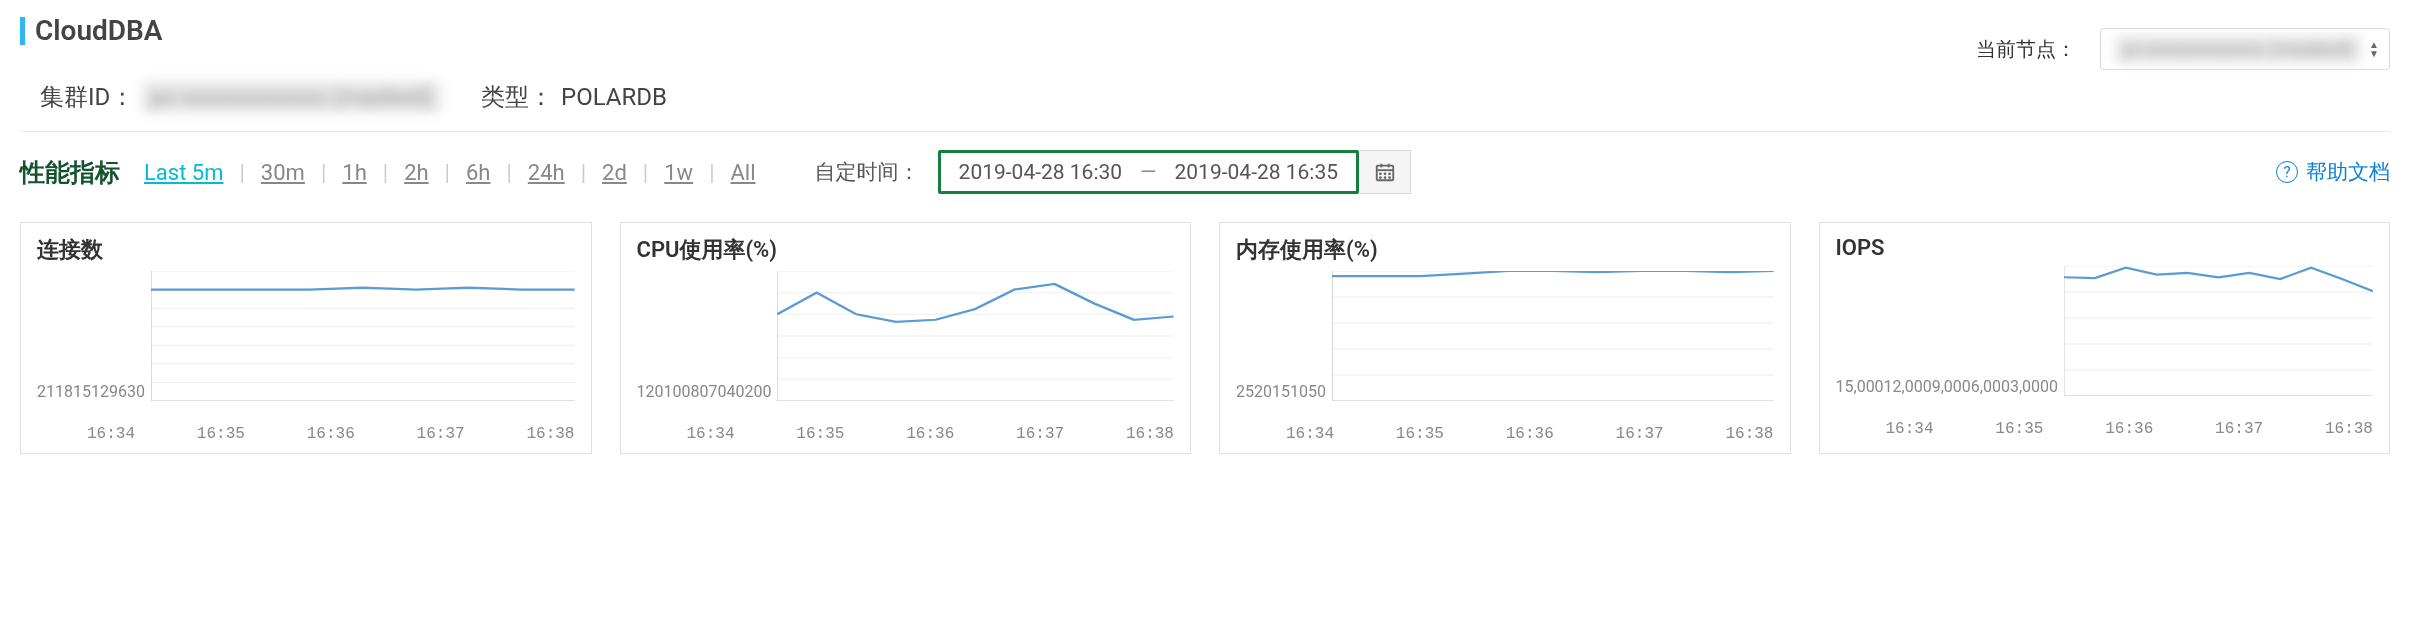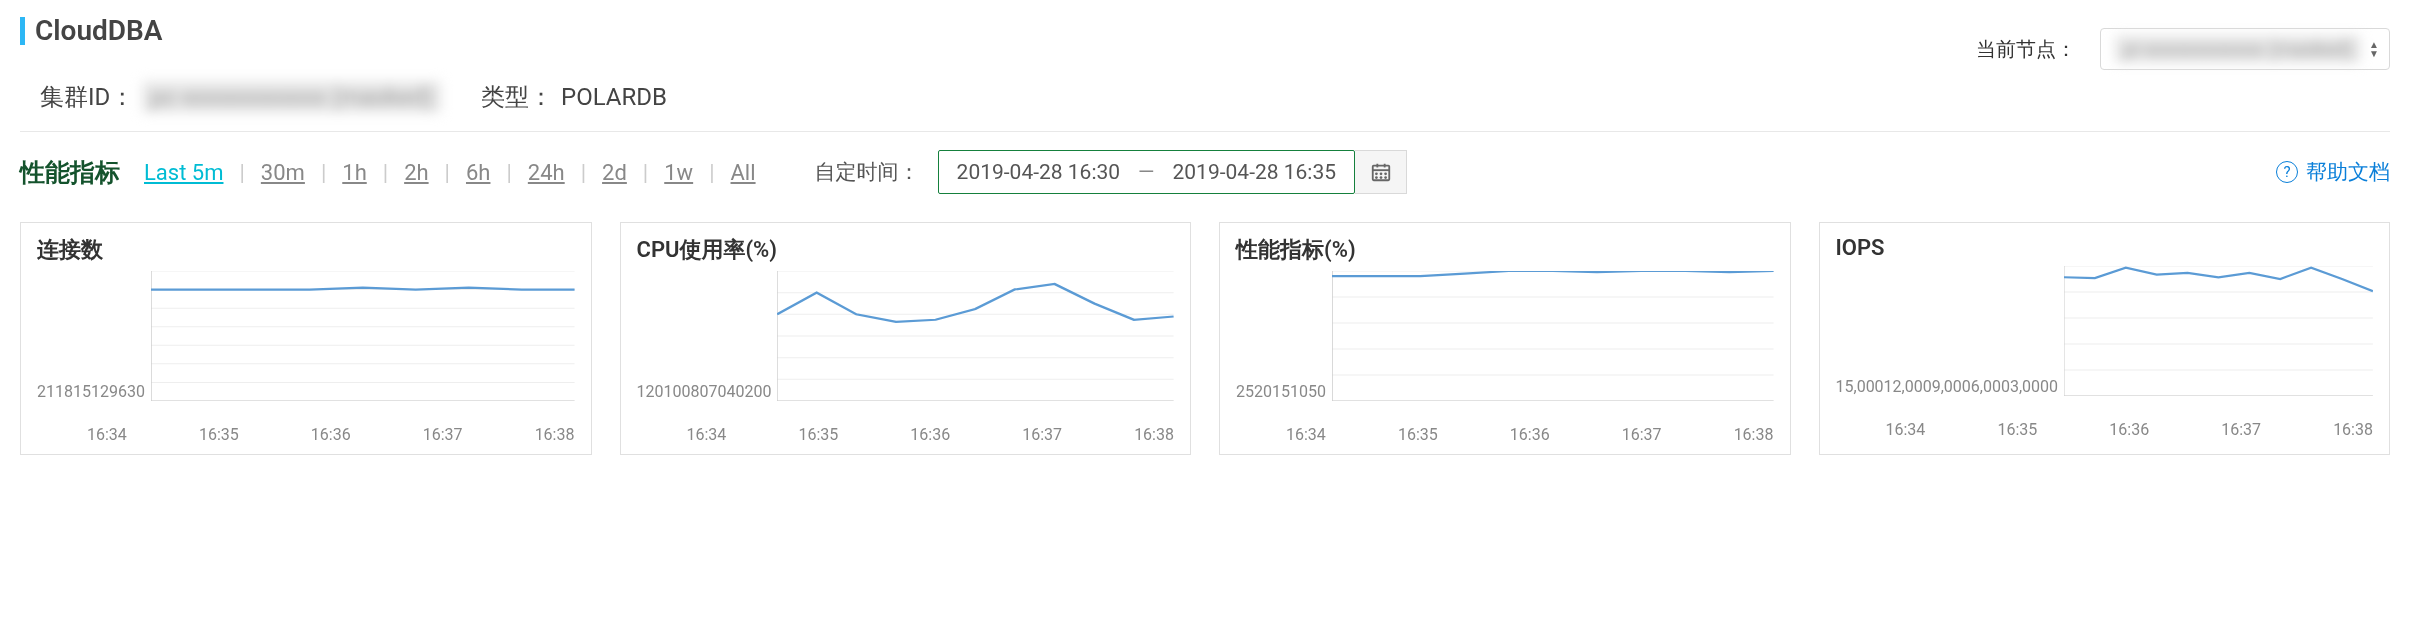--- a/index.html
+++ b/index.html
@@ -113,21 +113,21 @@
   .range-link.active { color: #00bcd4; }
   .sep { color: #ccc; }
   .custom-label {
     font-size: 21px;
     color: #555;
     margin-left: 39px;
   }
   .date-box {
     display: flex;
     align-items: center;
-    border: 1px solid #15803d;
+    border: 3px solid #15803d;
     border-radius: 2px;
     height: 44px;
     padding: 0 18px;
     font-size: 21px;
     color: #555;
     gap: 18px;
     background: #fff;
   }
   .date-dash { color: #888; }
   .cal-btn {
@@ -195,20 +195,21 @@
     position: relative;
     height: 130px;
   }
   .x-axis {
     display: flex;
     justify-content: space-between;
     font-size: 16px;
     color: #888;
     margin-top: 4px;
     padding-left: 50px;
+    font-family: Liberation Mono, monospace;
   }
   svg.plot { width: 100%; height: 100%; display: block; }
   .grid-line { stroke: #eee; stroke-width: 1; }
   .axis-line { stroke: #ccc; stroke-width: 1; }
   .data-line { stroke: #5b9bd5; stroke-width: 2.2; fill: none; }
 </style>
 </head>
 <body>
 
 <div class="header-row">
@@ -360,21 +361,21 @@
       </div>
       <div class="x-axis">
         <span>16:34</span>
         <span>16:35</span>
         <span>16:36</span>
         <span>16:37</span>
         <span>16:38</span>
       </div>
     </div>
     <div class="chart-card">
-      <div class="chart-title">性能指标(%)</div>
+      <div class="chart-title">内存使用率(%)</div>
       <div class="chart-body">
         <div class="y-axis">
           <span>25</span>
           <span>20</span>
           <span>15</span>
           <span>10</span>
           <span>5</span>
           <span>0</span>
         </div>
         <div class="plot-wrap">

